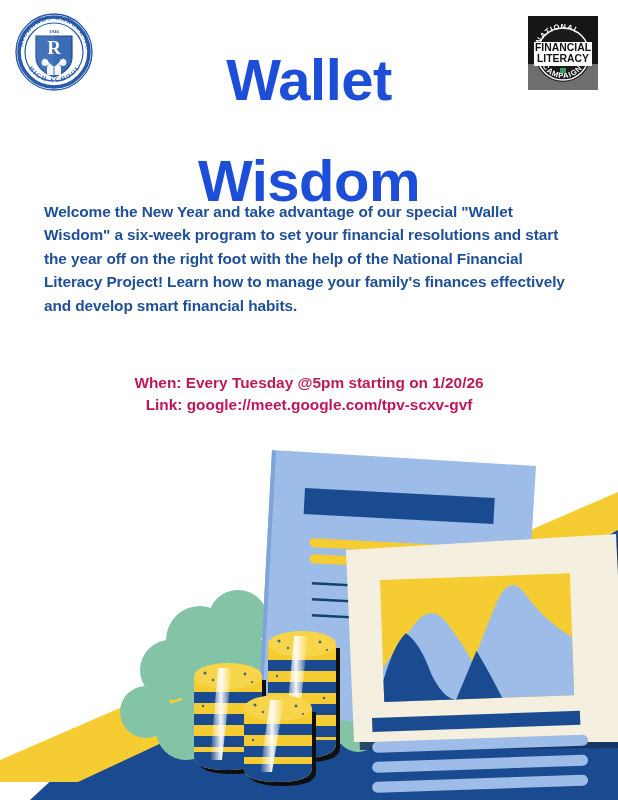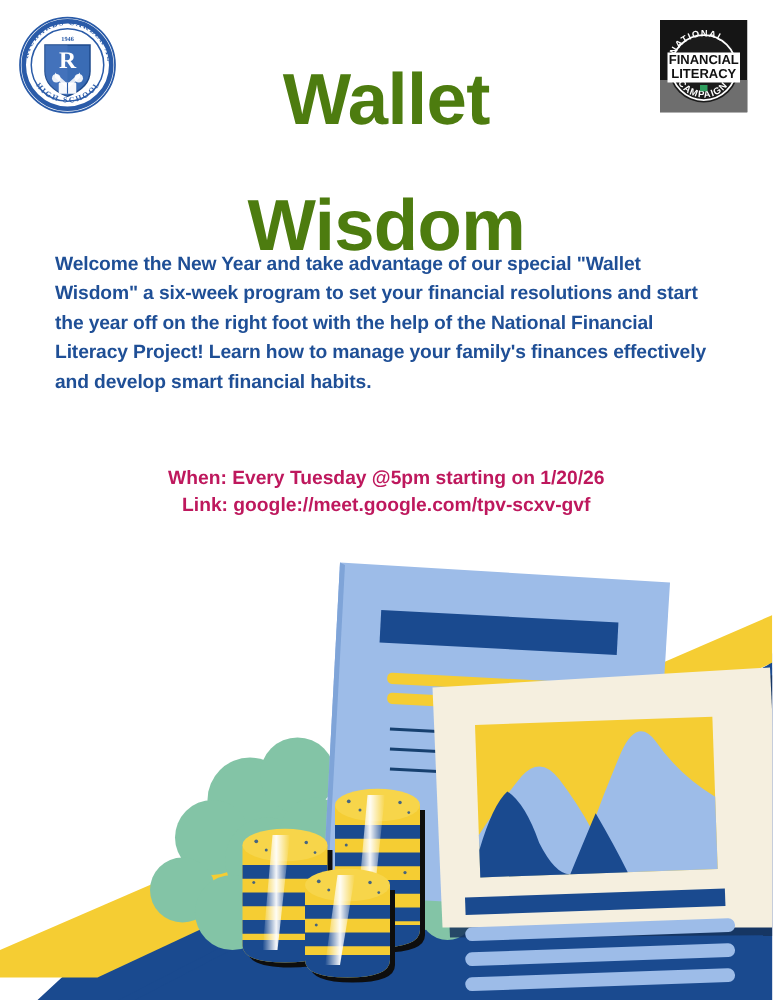--- a/index.html
+++ b/index.html
@@ -23,21 +23,21 @@
   }
   .badge {
     position: absolute; right: 20px; top: 16px;
     width: 70px; height: 74px;
   }
 
   
   .title {
     position: absolute; left: 0; top: 52px; width: 618px;
     text-align: center;
-    color: #4d7c0f;
+    color: #1d4ed8;
     font-size: 58px;
     font-weight: 800;
     line-height: 0.96;
     letter-spacing: -0.5px;
   }
   .title .l2 { display: block; margin-top: 45px; }
 
   
   .body-copy {
     position: absolute; left: 44px; top: 200px; width: 530px;

